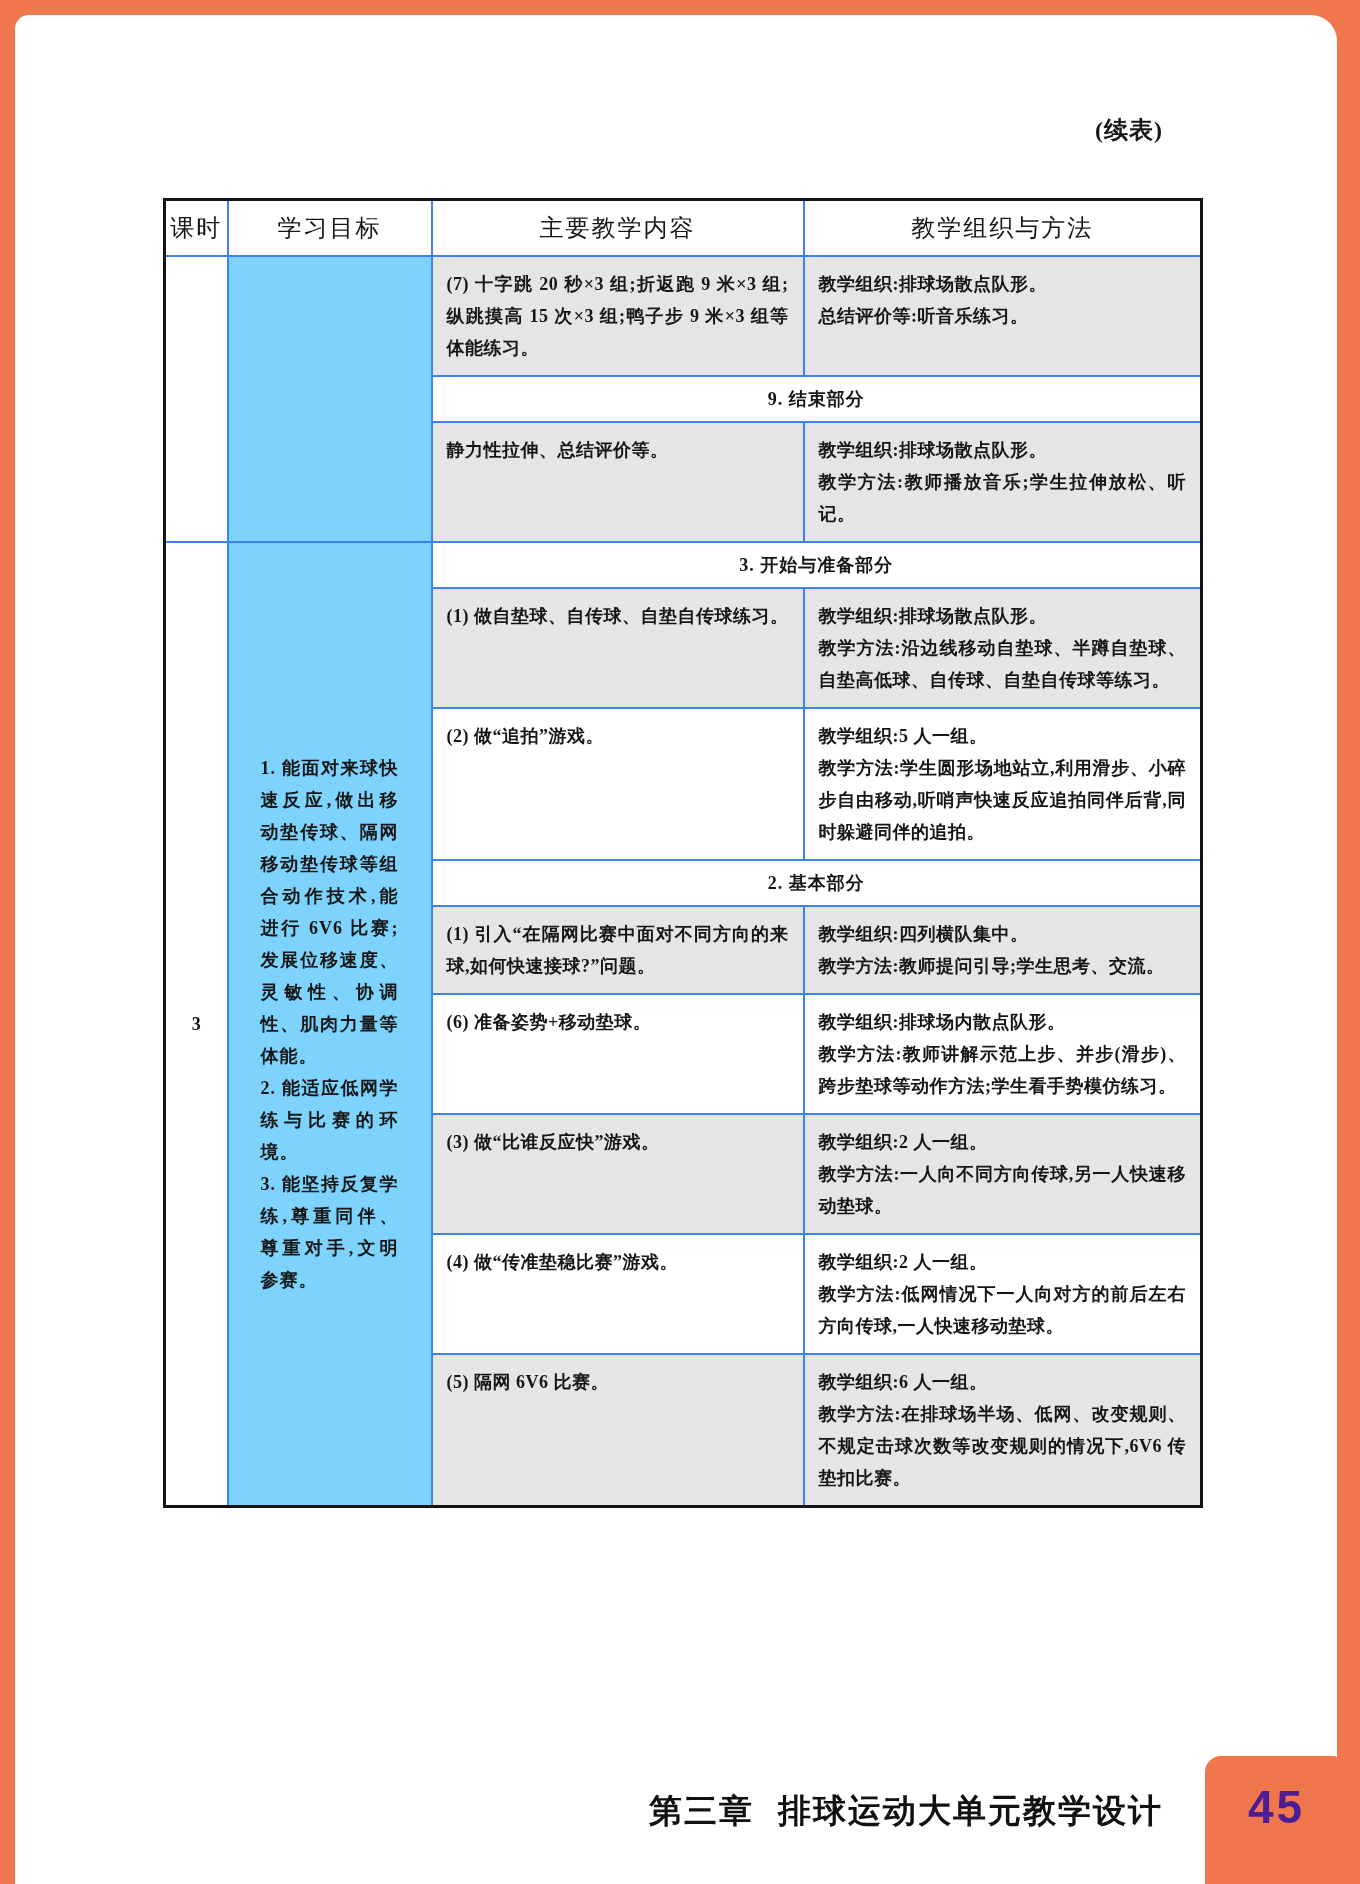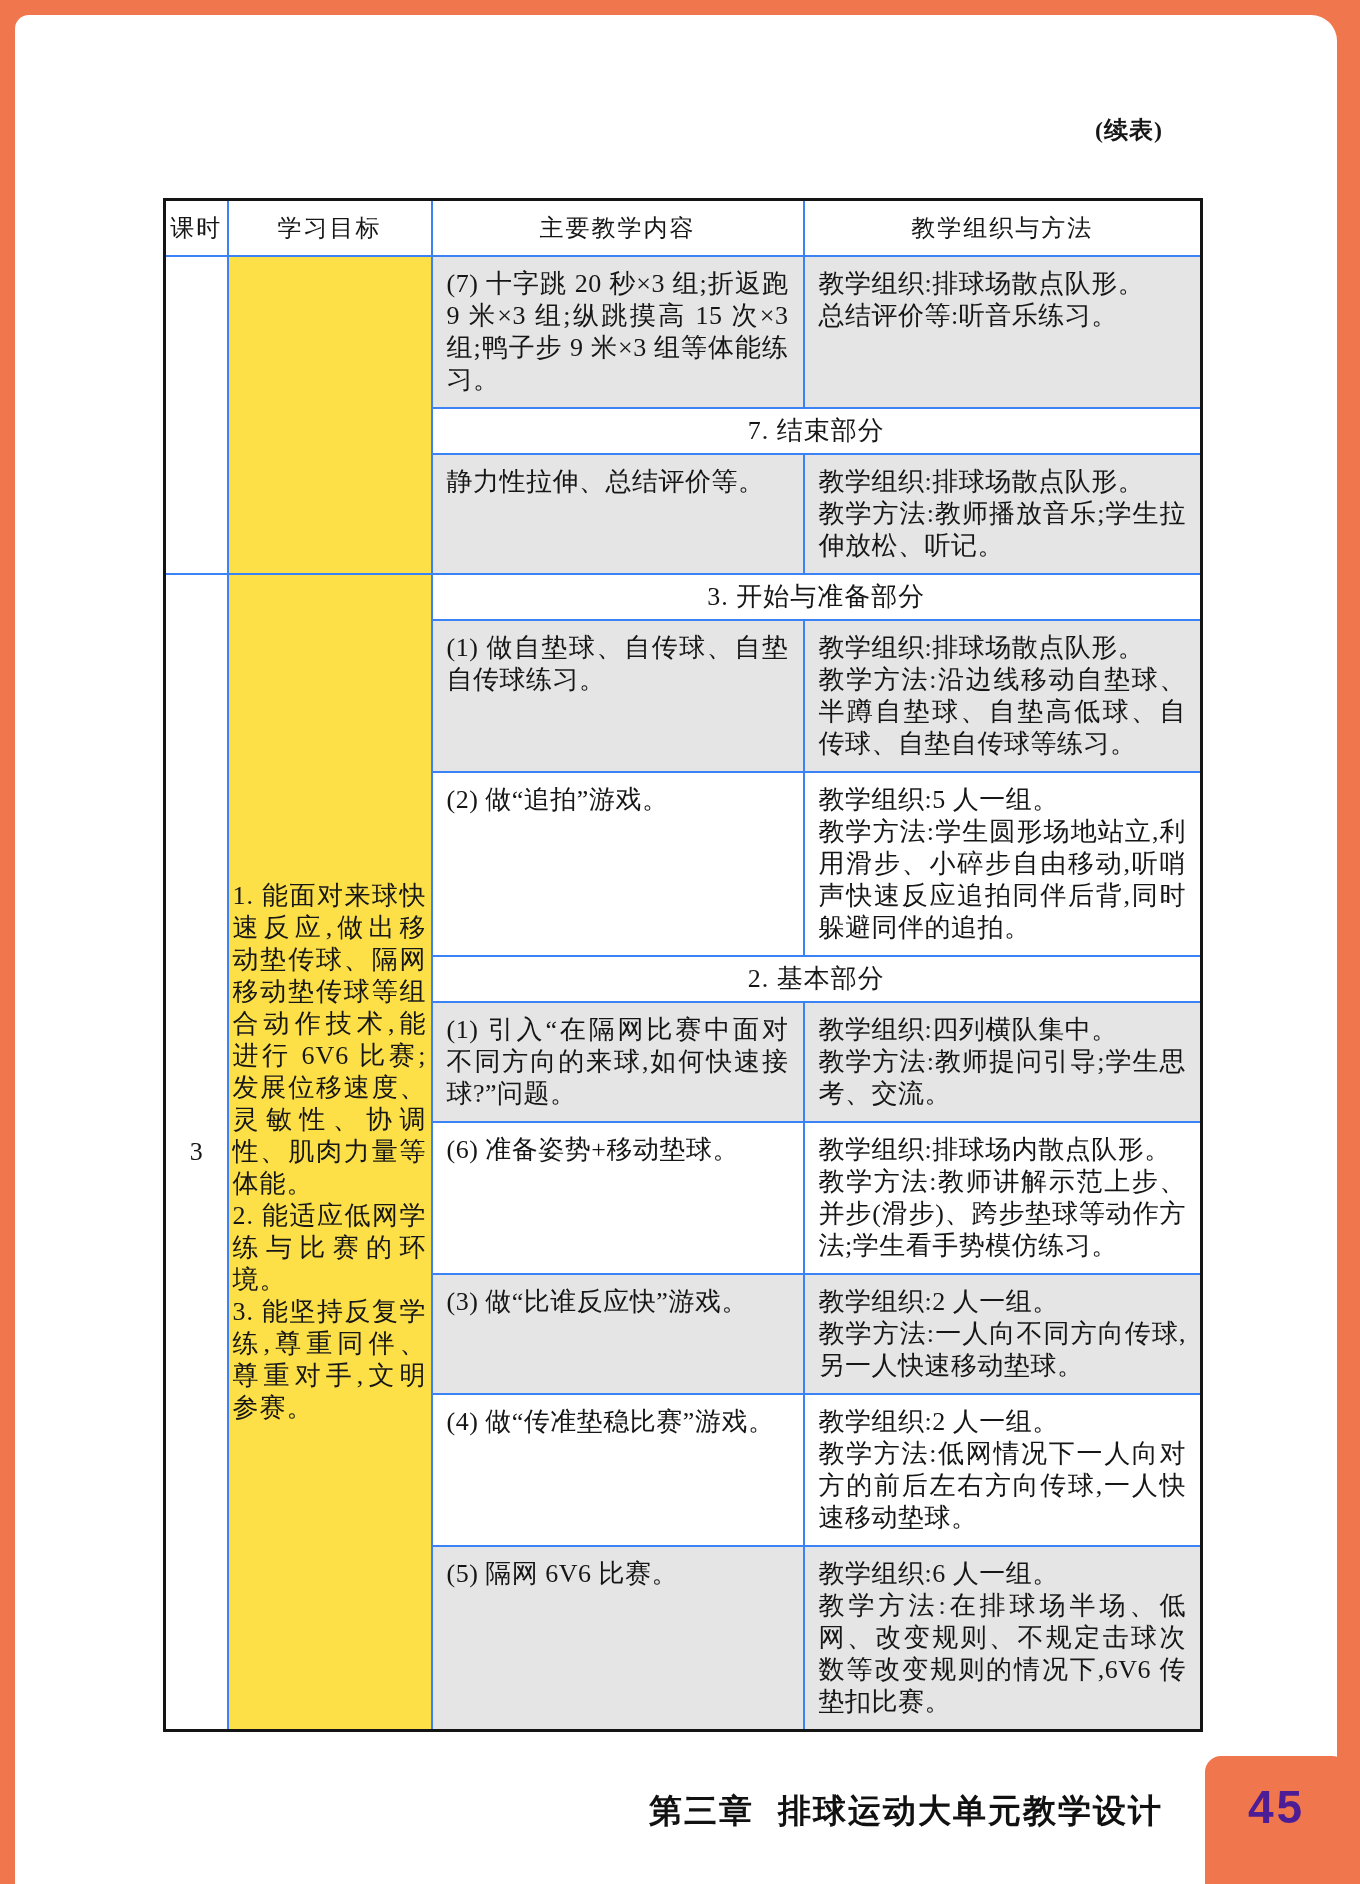--- a/index.html
+++ b/index.html
@@ -36,31 +36,31 @@
     border: 3px solid #141414;
   }
   .lesson-table th, .lesson-table td {
     border: 2px solid #3b82f6;
   }
   .lesson-table th {
     height: 56px; font-size: 24px; font-weight: normal;
     text-align: center; vertical-align: middle; letter-spacing: 2px;
     background: #fff;
   }
-  .lesson-table td { font-size: 26px; line-height: 32px; }
+  .lesson-table td { font-size: 18px; line-height: 32px; font-weight: bold; }
 
   .c-period { width: 63px; } .c-objectives { width: 204px; }
   .c-content { width: 372px; } .c-methods { width: 398px; }
 
   .cell-period {
     text-align: center; vertical-align: middle; background: #fff;
   }
   .cell-objectives {
-    vertical-align: middle; background: #fde047;
-    padding: 10px 4px; text-align: justify; letter-spacing: 1px;
+    vertical-align: middle; background: #7dd3fc;
+    padding: 10px 32px; text-align: justify; letter-spacing: 1px;
   }
   .cell-content, .cell-methods {
     vertical-align: top; padding: 11px 14px; text-align: justify; letter-spacing: 0.5px;
   }
   .cell-section {
     height: 46px; text-align: center; vertical-align: middle;
     background: #fff; letter-spacing: 1px;
   }
   tr.shaded .cell-content, tr.shaded .cell-methods { background: var(--gray); }
 
@@ -112,21 +112,21 @@
     <tr class="shaded">
       <td class="cell-period" rowspan="3"></td>
       <td class="cell-objectives" rowspan="3"></td>
       <td class="cell-content">(7) 十字跳 20 秒×3 组;折返跑 9 米×3 组;纵跳摸高 15 次×3 组;鸭子步 9 米×3 组等体能练习。</td>
       <td class="cell-methods">
         <div>教学组织:排球场散点队形。</div>
         <div>总结评价等:听音乐练习。</div>
       </td>
     </tr>
     <tr>
-      <td class="cell-section" colspan="2">7. 结束部分</td>
+      <td class="cell-section" colspan="2">9. 结束部分</td>
     </tr>
     <tr class="shaded">
       <td class="cell-content">静力性拉伸、总结评价等。</td>
       <td class="cell-methods">
         <div>教学组织:排球场散点队形。</div>
         <div>教学方法:教师播放音乐;学生拉伸放松、听记。</div>
       </td>
     </tr>
 
     <tr>

